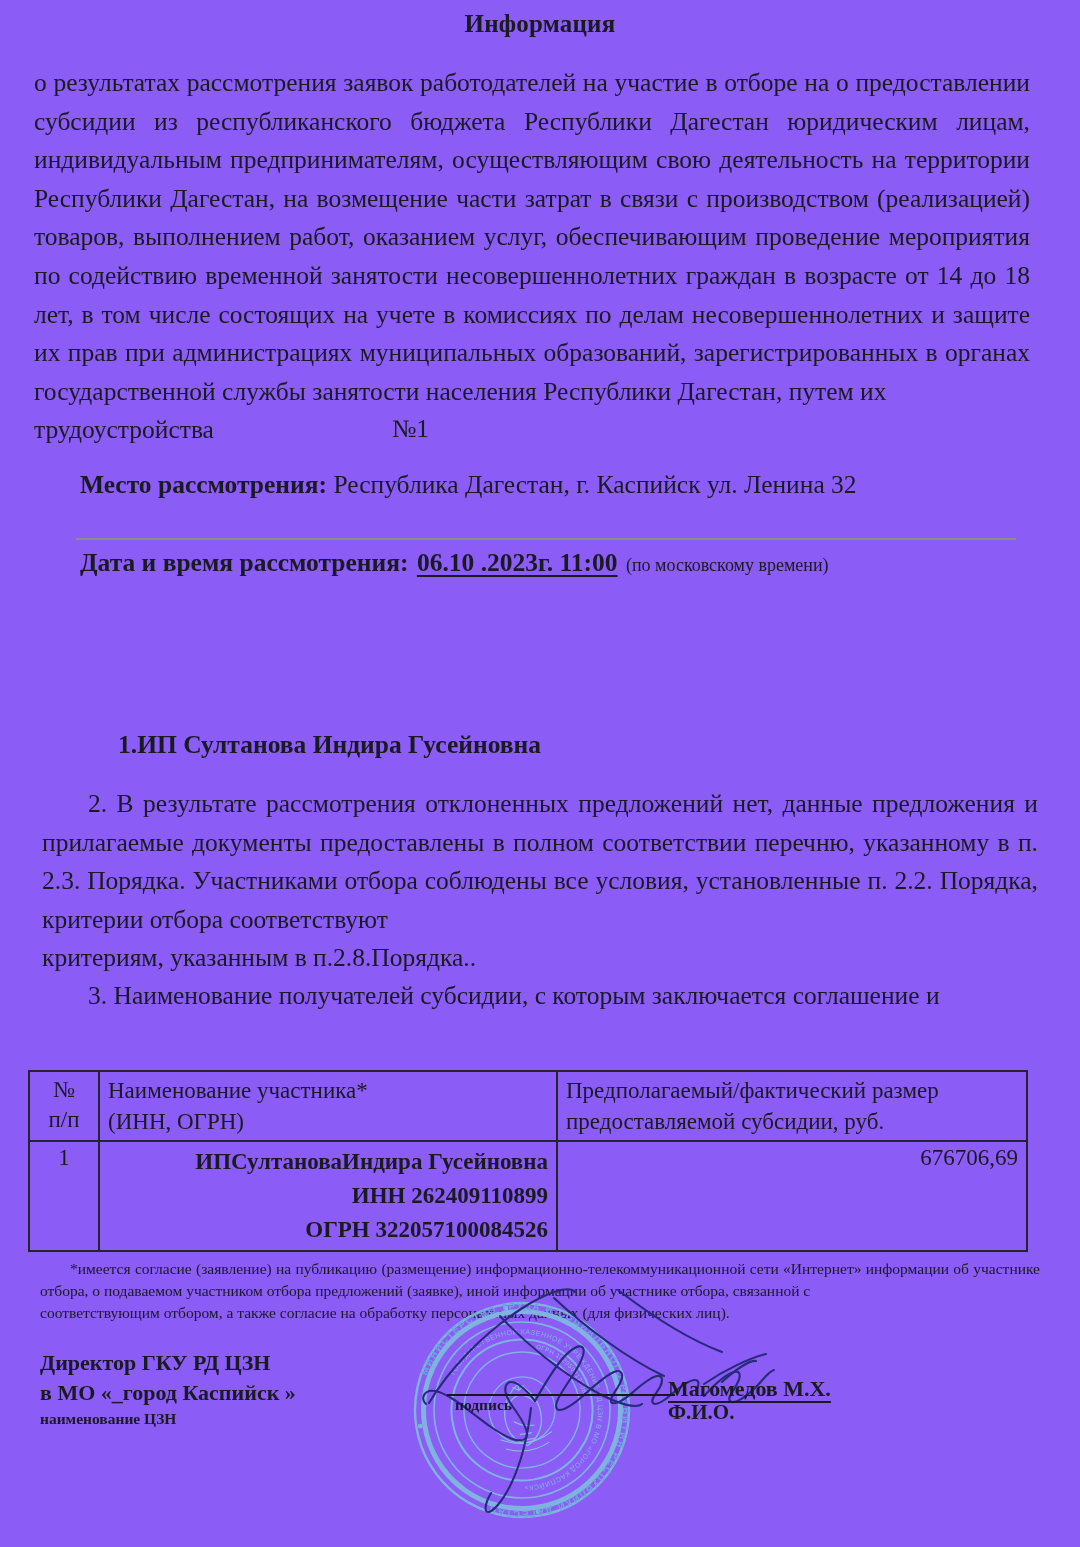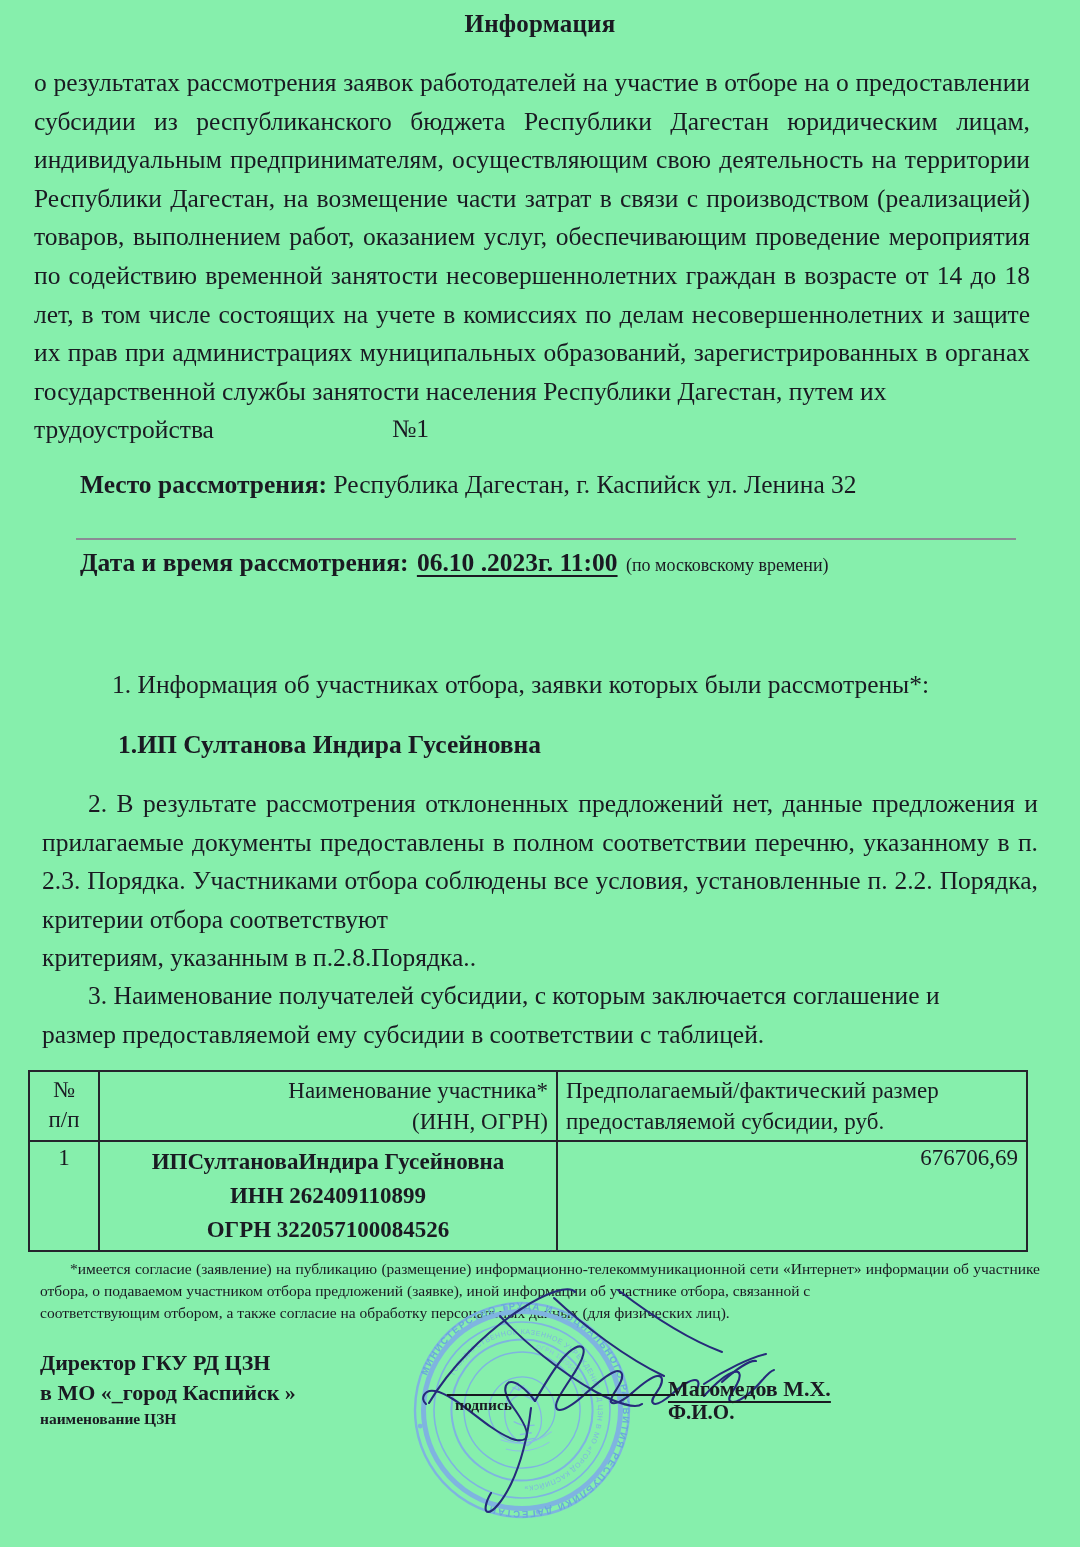--- a/index.html
+++ b/index.html
@@ -9,21 +9,21 @@
   }
   body {
     font-family: "Liberation Serif", "DejaVu Serif", serif;
     color: #1a1a22;
   }
   #page {
     position: relative;
     width: 1080px;
     height: 1547px;
     margin: 0 auto;
-    background: #86efac;
+    background: #8b5cf6;
     overflow: hidden;
   }
 
   
   .doc-title {
     position: absolute;
     left: 0; right: 0;
     top: 10px;
     text-align: center;
     font-weight: bold;
@@ -132,25 +132,25 @@
     width: 1000px;
     border-collapse: collapse;
     font-size: 23px;
   }
   table.results td {
     border: 2px solid #24242c;
     padding: 3px 8px;
     vertical-align: top;
   }
   .c-no      { width: 52px; text-align: center; line-height: 30px; padding-top: 4px; }
-  .c-name    { width: 440px; text-align: right; line-height: 31px; padding-top: 4px; }
+  .c-name    { width: 440px; text-align: left; line-height: 31px; padding-top: 4px; }
   .c-amount  { text-align: justify; text-justify: inter-word; line-height: 31px; padding-top: 4px; margin-left: 48px; }
   .c-amount .l2 { display: block; text-align: left; }
   .row-no    { text-align: center; vertical-align: middle; font-size: 23px; }
-  .row-name  { font-weight: bold; text-align: center; line-height: 34px; padding: 6px 8px 8px 14px; }
+  .row-name  { font-weight: bold; text-align: right; line-height: 34px; padding: 6px 8px 8px 14px; }
   .row-amt   { text-align: right; vertical-align: middle; font-size: 23px; }
 
   
   .footnote {
     position: absolute;
     left: 40px;
     top: 1258px;
     width: 1000px;
     font-size: 15.5px;
     line-height: 22px;
@@ -254,32 +254,30 @@
 
   <div class="rule"></div>
 
   <div class="date-line">
     <span class="lbl">Дата и время рассмотрения:</span>
     <span class="val">06.10 .2023г. 11:00</span>
     <span class="tz">(по московскому времени)</span>
   </div>
 
 
-  <div class="item1">1.  Информация об участниках отбора, заявки которых были рассмотрены*:</div>
 
   <div class="participant">1.ИП Султанова Индира Гусейновна</div>
 
   <div class="para para2">
     <span>2. В результате  рассмотрения отклоненных предложений нет, данные предложения и прилагаемые документы предоставлены в полном соответствии перечню, указанному в п. 2.3. Порядка.  Участниками отбора соблюдены все условия, установленные п. 2.2. Порядка, критерии отбора соответствуют</span>
     <span class="lastline">критериям, указанным в п.2.8.Порядка..</span>
   </div>
 
   <div class="para para3">
     <span>3. Наименование получателей субсидии, с которым заключается соглашение и</span>
-    <span class="lastline">размер предоставляемой ему субсидии в соответствии с таблицей.</span>
   </div>
 
   <table class="results">
     <tbody>
       <tr>
         <td class="c-no">
           <span>№</span><br>
           <span>п/п</span>
         </td>
         <td class="c-name">

